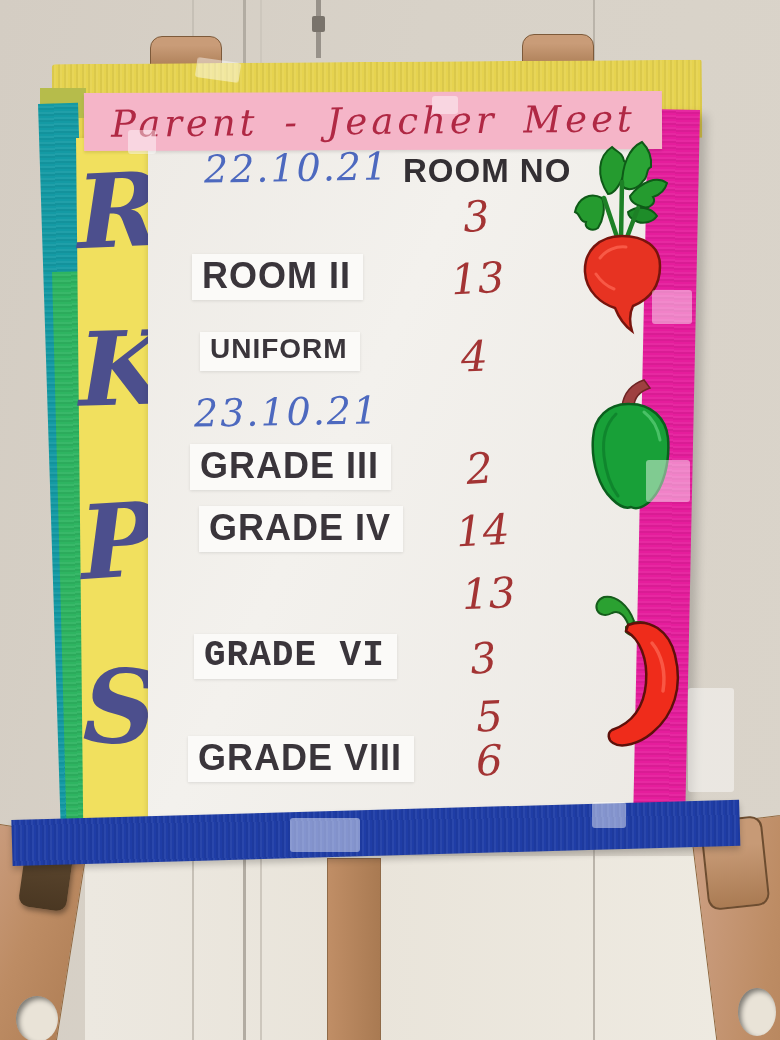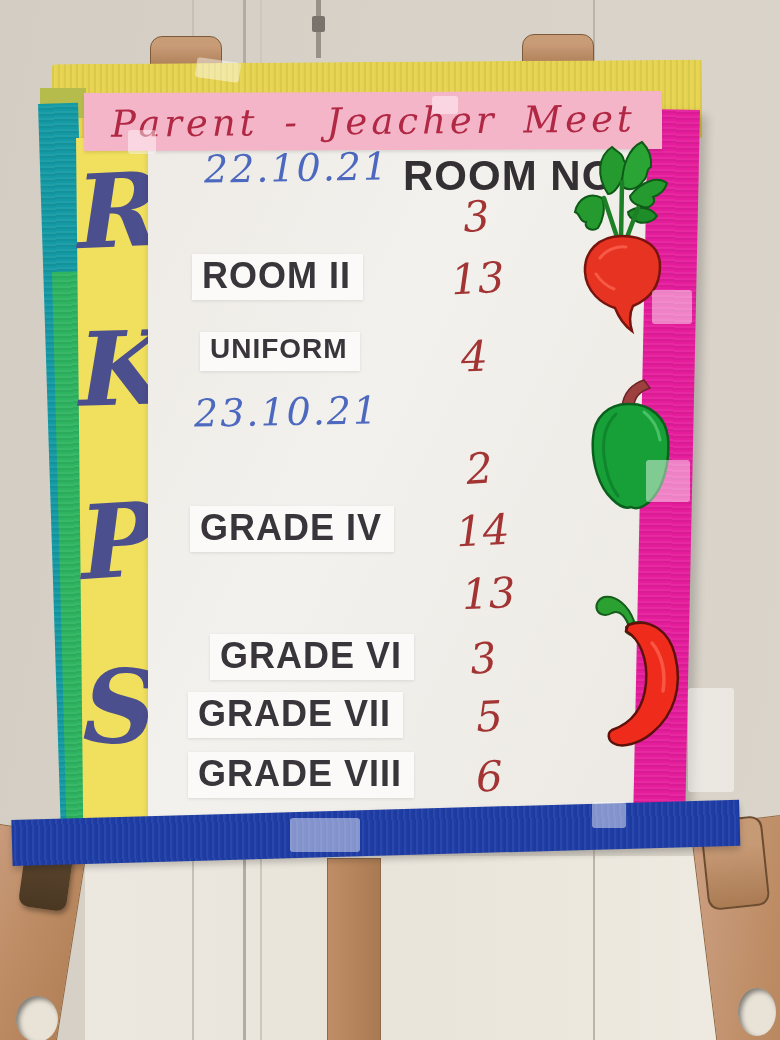--- a/index.html
+++ b/index.html
@@ -47,21 +47,21 @@
   
   .banner{left:84px;top:92px;width:578px;height:58px;background:#f5b5c8;z-index:6;transform:rotate(-.2deg);
           display:flex;align-items:center;justify-content:center;box-shadow:0 2px 3px rgba(0,0,0,.1);}
   .banner-title{font-family:"DejaVu Serif",serif;font-style:italic;font-size:37px;color:#b02844;
                 letter-spacing:4px;word-spacing:10px;white-space:nowrap;transform:rotate(-.4deg);}
   .paper{left:148px;top:144px;width:514px;height:680px;z-index:4;
          background:linear-gradient(115deg,#eeebe6 0%,#f3f1ed 40%,#ece9e4 100%);
          box-shadow:0 3px 6px rgba(0,0,0,.15);}
   .hand{font-family:"DejaVu Serif",serif;font-style:italic;}
   .date-txt{position:absolute;font-size:38px;color:#4d69bf;letter-spacing:2px;white-space:nowrap;}
-  .room-hdr{position:absolute;font-weight:bold;font-size:42px;color:#332f33;letter-spacing:1px;white-space:nowrap;}
+  .room-hdr{position:absolute;font-weight:bold;font-size:33px;color:#332f33;letter-spacing:1px;white-space:nowrap;}
   .row{position:absolute;left:0;width:100%;height:52px;}
   .slip{position:absolute;font-weight:bold;font-size:36px;color:#3a353b;letter-spacing:1px;white-space:nowrap;
         background:rgba(252,251,248,.92);padding:1px 12px 3px 10px;box-shadow:0 1px 3px rgba(0,0,0,.1);}
   .slip.small{font-size:28px;padding-bottom:6px;}
   .room{position:absolute;font-family:"DejaVu Serif",serif;font-style:italic;font-size:42px;color:#a33434;white-space:nowrap;}
   .initial{position:absolute;width:100%;text-align:center;font-family:"DejaVu Serif",serif;font-style:italic;font-weight:bold;
            font-size:102px;line-height:1;color:#4c4f8d;}
   
   .veg{z-index:6;}
   .tape{background:rgba(255,255,255,.45);border-radius:3px;z-index:7;filter:blur(.4px);}
@@ -119,38 +119,38 @@
       <span class="room" style="left:303px;transform:rotate(-3deg);">13</span>
     </div>
     <div class="row" style="top:188px;">
       <span class="slip small" style="left:52px;">UNIFORM</span>
       <span class="room" style="left:313px;transform:rotate(-2deg);">4</span>
     </div>
 
     <div class="hand date-txt" style="left:46px;top:246px;transform:rotate(-1deg);">23.10.21</div>
 
     <div class="row" style="top:300px;">
+      <span class="slip" style="left:42px;">GRADE III</span>
       <span class="room" style="left:318px;transform:rotate(-4deg);">2</span>
     </div>
     <div class="row" style="top:362px;">
-      <span class="slip" style="left:42px;">GRADE IV</span>
+      <span class="slip" style="left:51px;">GRADE IV</span>
       <span class="room" style="left:308px;transform:rotate(-3deg);">14</span>
     </div>
     <div class="row" style="top:425px;">
       <span class="room" style="left:314px;transform:rotate(-2deg);">13</span>
     </div>
     <div class="row" style="top:490px;">
-      <span class="slip" style="left:62px;">GRADE VI</span>
+      <span class="slip" style="left:46px;font-family:Liberation Mono, monospace;">GRADE VI</span>
       <span class="room" style="left:322px;transform:rotate(-5deg);">3</span>
     </div>
     <div class="row" style="top:548px;">
-      <span class="slip" style="left:40px;">GRADE VII</span>
       <span class="room" style="left:328px;transform:rotate(-3deg);">5</span>
     </div>
-    <div class="row" style="top:608px;">
+    <div class="row" style="top:592px;">
       <span class="slip" style="left:40px;">GRADE VIII</span>
       <span class="room" style="left:328px;transform:rotate(-2deg);">6</span>
     </div>
   </div>
 
   <svg class="abs veg" style="left:572px;top:140px;" width="100" height="195" viewBox="0 0 100 195">
     <path d="M30 58 C18 52 6 58 3 72 C9 74 7 82 14 82 C12 88 20 92 26 88 C31 80 34 68 30 58 Z" fill="#259b2f" stroke="#0e5a17" stroke-width="2"></path>
     <path d="M36 54 C24 36 26 16 40 7 C46 13 50 12 52 21 C58 23 56 31 51 37 C47 46 42 54 36 54 Z" fill="#259b2f" stroke="#0e5a17" stroke-width="2"></path>
     <path d="M50 46 C50 25 57 8 70 2 C76 8 80 17 79 27 C73 29 77 37 71 41 C66 49 56 52 50 46 Z" fill="#2aa435" stroke="#0e5a17" stroke-width="2"></path>
     <path d="M58 56 C70 41 85 36 95 43 C93 51 87 55 81 57 C85 63 77 69 71 67 C64 65 58 61 58 56 Z" fill="#259b2f" stroke="#0e5a17" stroke-width="2"></path>

